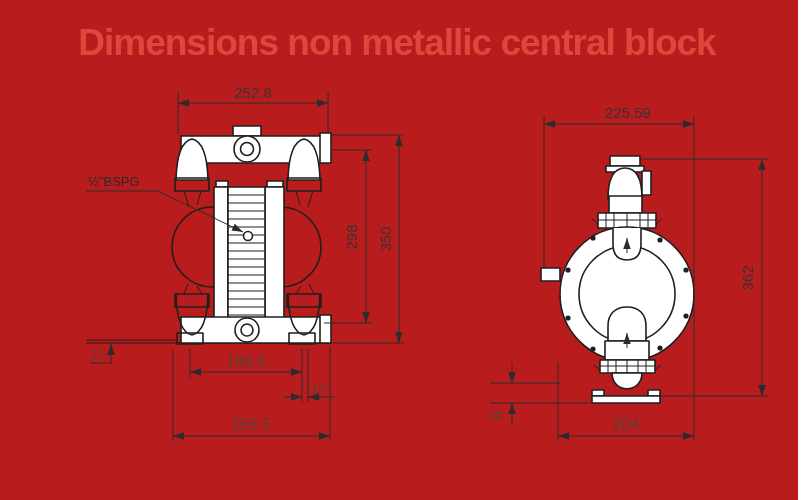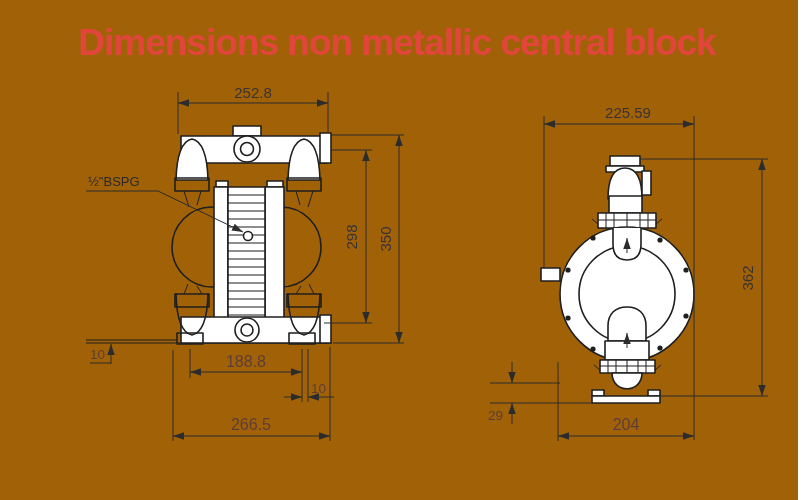--- a/index.html
+++ b/index.html
@@ -1,16 +1,16 @@
 <!DOCTYPE html>
 <html><head>
 <meta charset="utf-8">
 <style>
   html,body{margin:0;padding:0;background:#ffffff;}
-  #stage{position:relative;width:798px;height:500px;background:#a16207;overflow:hidden;
+  #stage{position:relative;width:798px;height:500px;background:#b91c1c;overflow:hidden;
          font-family:"Liberation Sans", sans-serif;}
   svg{position:absolute;left:0;top:0;}
   
   .outline{stroke:#1f1f1f;stroke-width:1.6;fill:none;stroke-linejoin:round;stroke-linecap:round;}
   .outline-w{stroke:#1f1f1f;stroke-width:1.6;fill:#ffffff;stroke-linejoin:round;}
   .thin{stroke:#1f1f1f;stroke-width:1;fill:none;}
   .dim{stroke:#2c2c2c;stroke-width:1;fill:none;}
   .dimtxt{font-family:"Liberation Sans", sans-serif;font-size:15px;fill:#3a3336;}
   .dimtxt-sm{font-family:"Liberation Sans", sans-serif;font-size:13.5px;fill:#5f3d36;}
   .dimtxt-br{font-family:"Liberation Sans", sans-serif;font-size:16px;fill:#5f3d36;}

